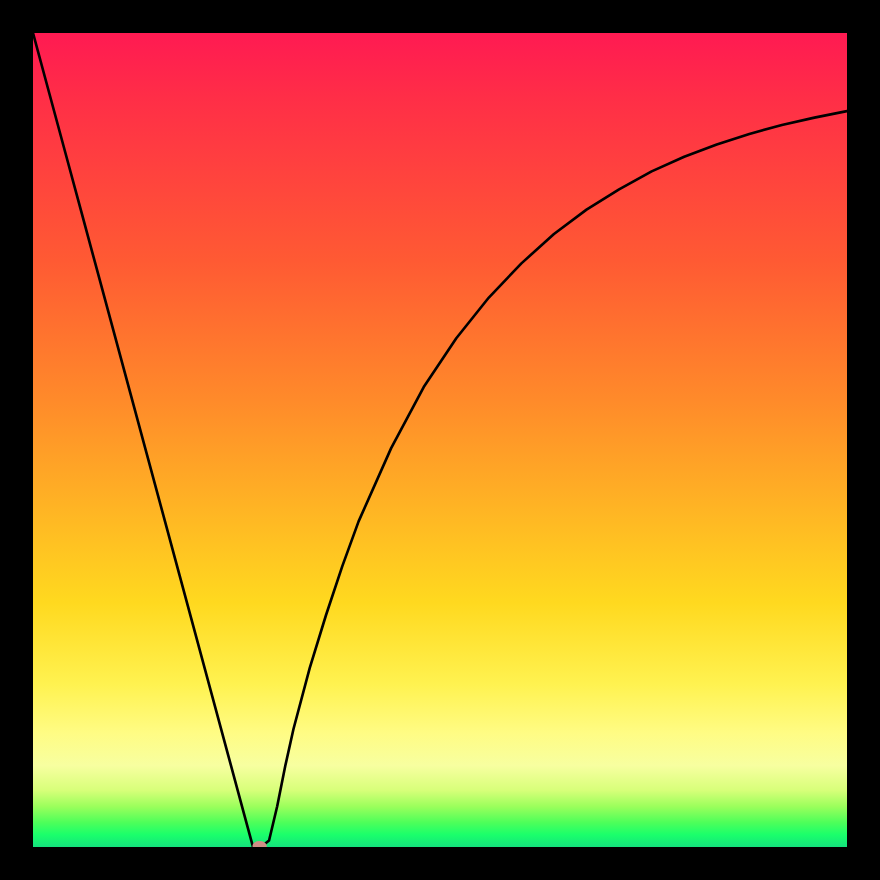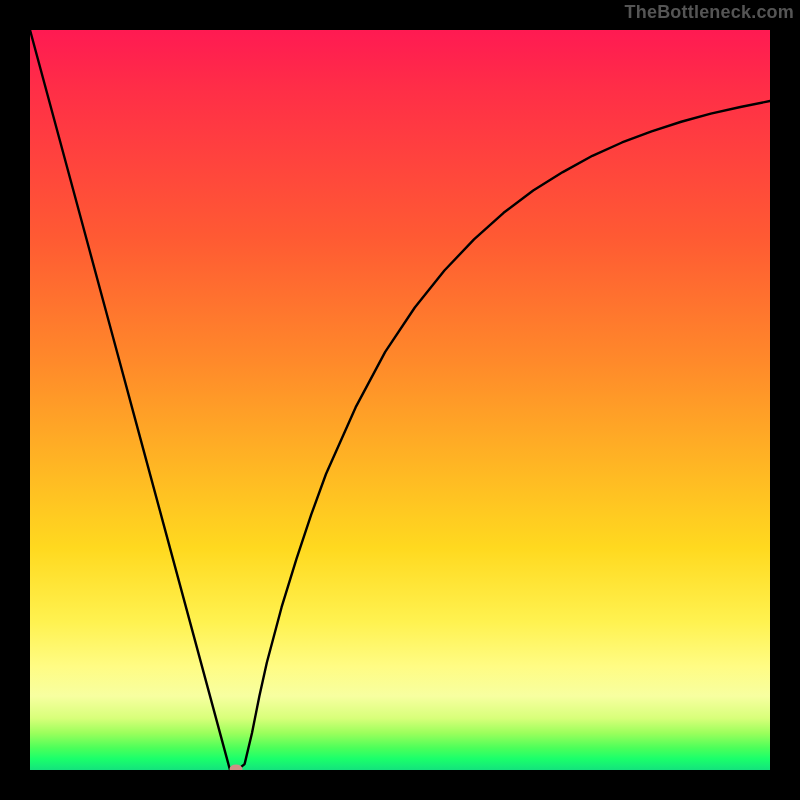--- a/index.html
+++ b/index.html
@@ -70,21 +70,20 @@
     background: #cf8f86;
     border-radius: 50%;
     transform: translate(-50%, -50%);
   }
 </style>
 </head>
 <body>
 
 <div class="frame">
 
-  <div class="watermark">TheBottleneck.com</div>
 
   <div class="plot-area">
     <div class="gradient"></div>
 
     <svg class="curve" viewBox="0 0 740 740" preserveAspectRatio="none">
       <path id="curve-path" d="M0.00 0.00 L14.80 54.76 L29.60 109.52 L44.40 164.28 L59.20 219.04 L74.00 273.80 L88.80 328.56 L103.60 383.32 L118.40 438.08 L133.20 492.84 L148.00 547.60 L162.80 602.36 L177.60 657.12 L192.40 711.88 L199.80 739.26 L207.20 740.00 L214.60 734.08 L222.00 703.00 L229.40 666.00 L236.80 632.70 L251.60 577.20 L266.40 529.10 L281.20 484.70 L296.00 444.00 L325.60 377.40 L355.20 321.90 L384.80 277.50 L414.40 240.50 L444.00 209.42 L473.60 182.78 L503.20 160.58 L532.80 142.08 L562.40 125.80 L592.00 112.48 L621.60 101.38 L651.20 91.76 L680.80 83.62 L710.40 76.96 L740.00 71.04" fill="none" stroke="#000000" stroke-width="2.4" stroke-linecap="round" stroke-linejoin="round"></path>
     </svg>
 
     <div id="marker-dot" class="marker" style="left: 205.72px; top: 739px; background: rgb(207, 143, 134);"></div>
   </div>

